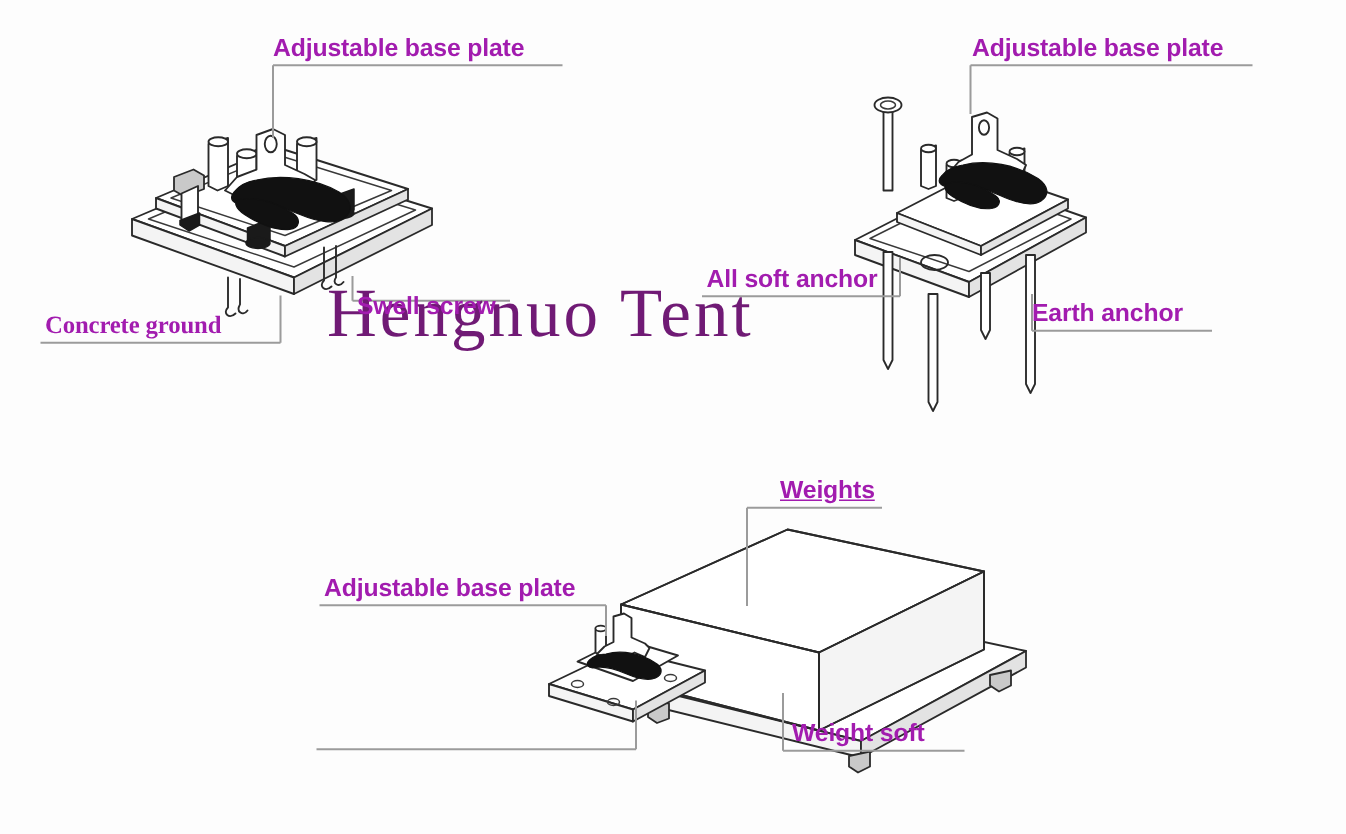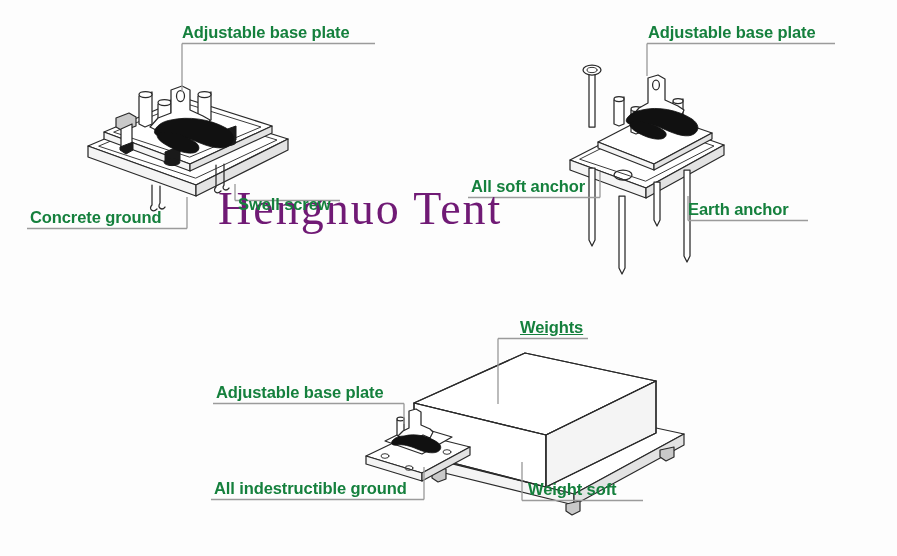--- a/index.html
+++ b/index.html
@@ -45,21 +45,21 @@
     user-select: none;
     z-index: 1;
   }
 
   
   .label {
     position: absolute;
     font-family: "Liberation Sans", sans-serif;
     font-size: 16.5px;
     font-weight: bold;
-    color: #15803d;
+    color: #a21caf;
     white-space: nowrap;
     letter-spacing: -0.1px;
     z-index: 6;
     line-height: 1;
   }
 
   
   .leader { fill: none; stroke: #9b9b9b; stroke-width: 1.35px; }
 
   
@@ -298,29 +298,28 @@
 
       <path class="leader" d="M522,500.5 L643,500.5"></path>
       <path class="leader" d="M522,500.5 L522,462"></path>
     </g>
   </svg>
 
   <div class="label" style="left:182px; top:24px;">Adjustable base plate</div>
 
   <div class="label" style="left:238px; top:167px;margin-top:29px;">Swell screw</div>
 
-  <div class="label" style="left:30px; top:209px;">Concrete ground</div>
+  <div class="label" style="left:30px; top:209px;font-family:Liberation Serif, serif;">Concrete ground</div>
 
   <div class="label" style="left:648px; top:24px;">Adjustable base plate</div>
 
   <div class="label" style="left:471px; top:178px;">All soft anchor</div>
 
   <div class="label" style="left:688px; top:201px;">Earth anchor</div>
 
   <div class="label" style="left:520px; top:319px;text-decoration:underline;">Weights</div>
 
   <div class="label" style="left:216px; top:384px;">Adjustable base plate</div>
 
-  <div class="label" style="left:214px; top:480px;">All indestructible ground</div>
 
   <div class="label" style="left:528px; top:481px;">Weight soft</div>
 
 </div>
 
 </body></html>

